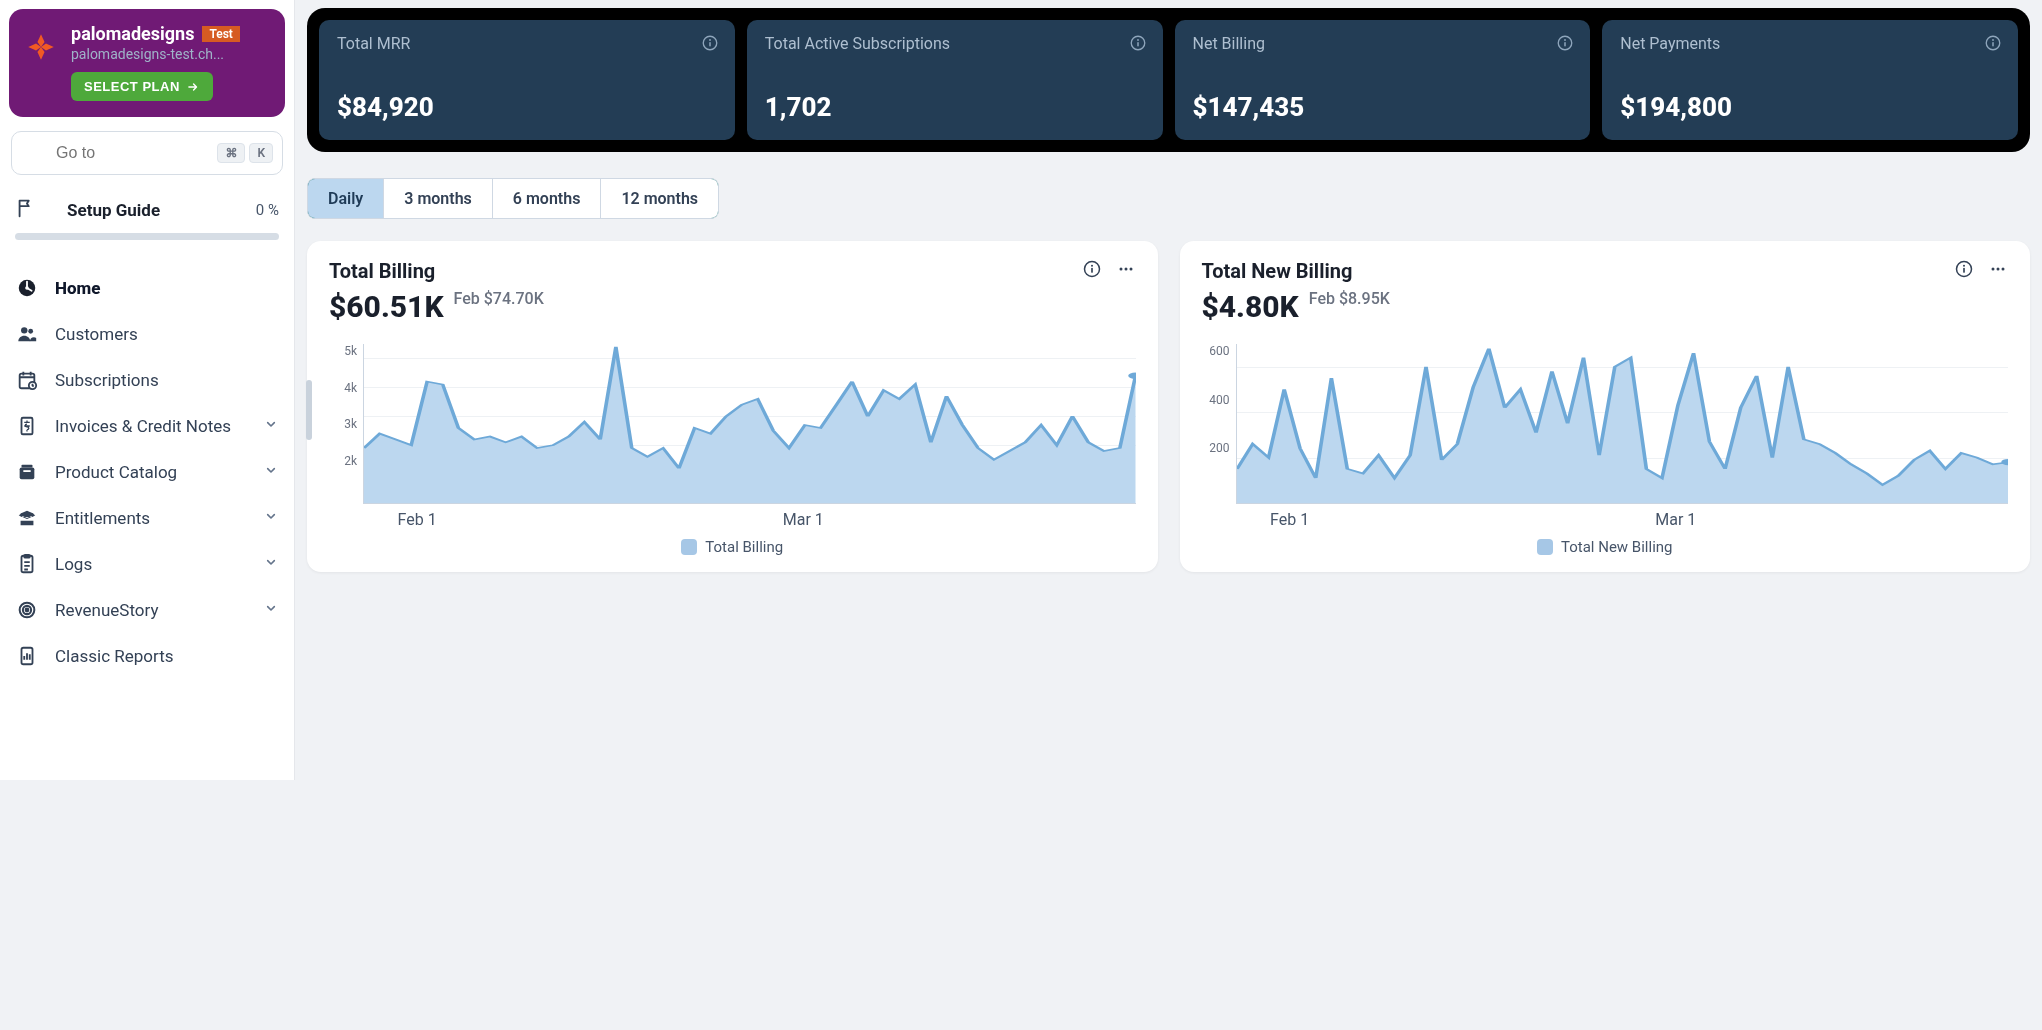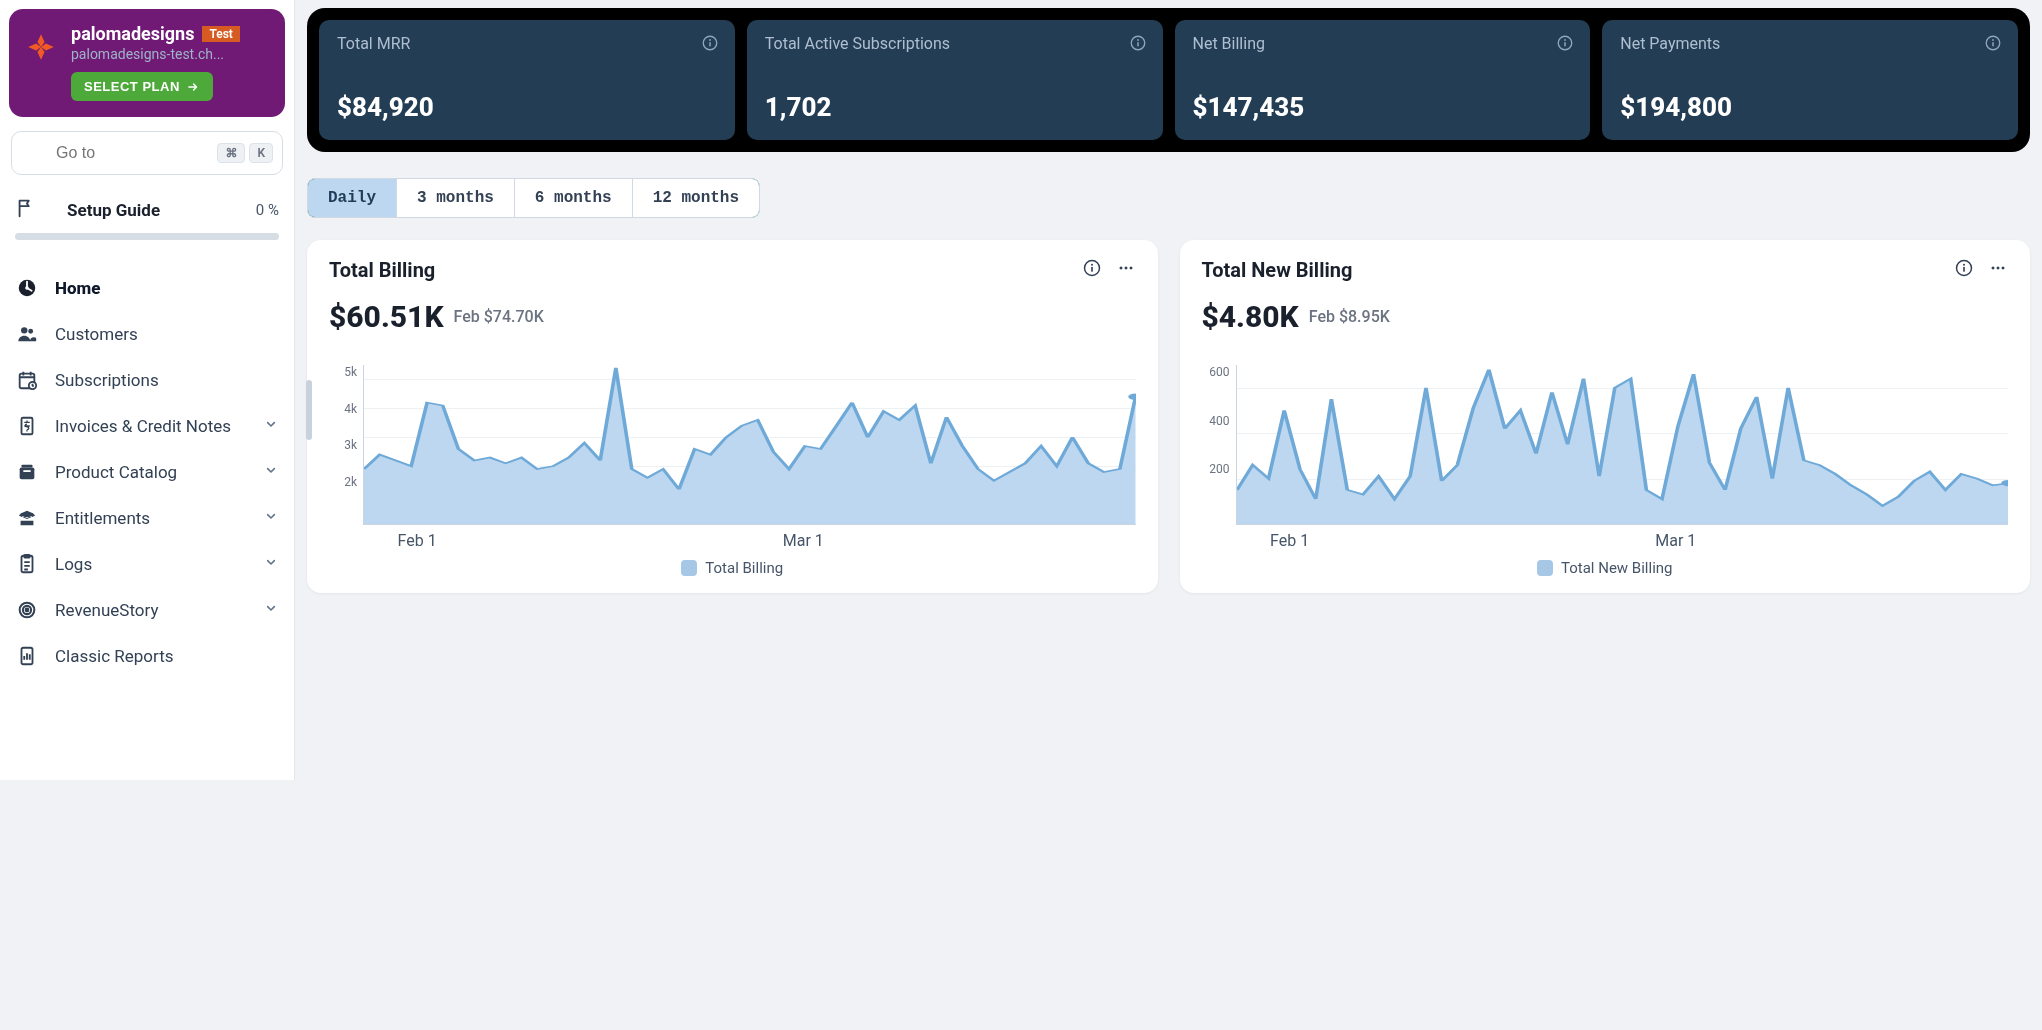--- a/index.html
+++ b/index.html
@@ -175,21 +175,20 @@
 .kpi-value { color: #fff; font-weight: 800; font-size: 26px; display: flex; align-items: baseline; gap: 8px; }
 .kpi-sub { font-size: 15px; font-weight: 700; color: #cbd7e3; }
 
 .period-tabs {
   margin-top: 26px;
   display: inline-flex;
   border: 1px solid #cfd8e3;
   border-radius: 8px;
   overflow: hidden;
   background: #0f766e;
-  font-family: Liberation Mono, monospace;
 }
 .ptab {
   padding: 10px 20px;
   font-size: 16px;
   font-weight: 600;
   color: #334155;
   cursor: pointer;
   border-right: 1px solid #cfd8e3;
   background: #fff;
 }
@@ -207,25 +206,25 @@
   border-radius: 14px;
   padding: 18px 22px 16px 22px;
   box-shadow: 0 1px 3px rgba(0,0,0,.06);
   display: flex;
   flex-direction: column;
 }
 .card-head { display: flex; align-items: center; }
 .card-title { font-size: 20px; font-weight: 700; color: #1a202c; flex: 1; }
 .card-icons { display: flex; gap: 14px; color: #4a5568; }
 .card-icons > * { cursor: pointer; }
-.card-valrow { display: flex; align-items: center; gap: 10px; margin-top: 17px; }
+.card-valrow { display: flex; align-items: flex-start; gap: 10px; margin-top: 6px; }
 .card-value { font-size: 30px; font-weight: 800; }
 .card-sub { font-size: 16px; color: #6b7280; font-weight: 500; }
 
-.chart-wrap { flex: 1; margin-top: 31px; display: flex; flex-direction: column; }
+.chart-wrap { flex: 1; margin-top: 20px; display: flex; flex-direction: column; }
 .plot { position: relative; height: 160px; display: flex; }
 .yaxis { display: flex; flex-direction: column; justify-content: space-between; font-size: 12px; color: #6b7280; width: 34px; text-align: right; padding-right: 6px; }
 .plot-area { flex: 1; position: relative; border-left: 1px solid #cbd5e1; border-bottom: 1px solid #cbd5e1; }
 .gridline { position: absolute; left: 0; right: 0; height: 1px; background: #eef1f4; }
 .plot-svg { position: absolute; inset: 0; width: 100%; height: 100%; }
 .xaxis { display: flex; padding-left: 34px; height: 24px; align-items: center; position: relative; }
 .xtick { position: absolute; font-size: 16px; color: #475569; transform: translateX(-50%); top: 6px; }
 
 .legend { display: flex; justify-content: center; margin-top: 10px; gap: 8px; align-items: center; color: #475569; font-size: 15px; }
 .leg-swatch { width: 16px; height: 16px; background: #a6c7e6; border-radius: 4px; }

